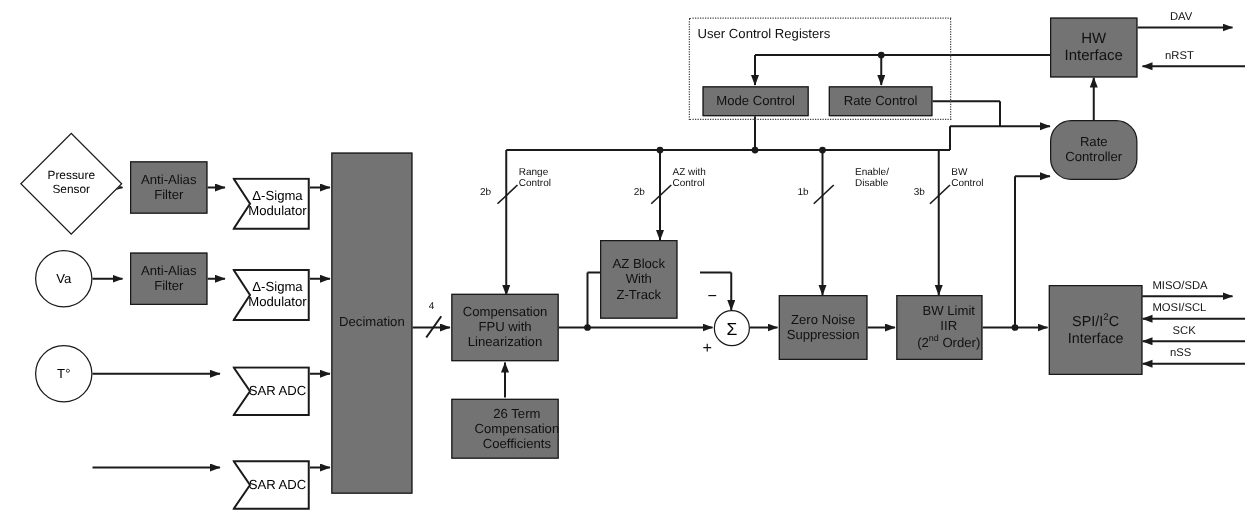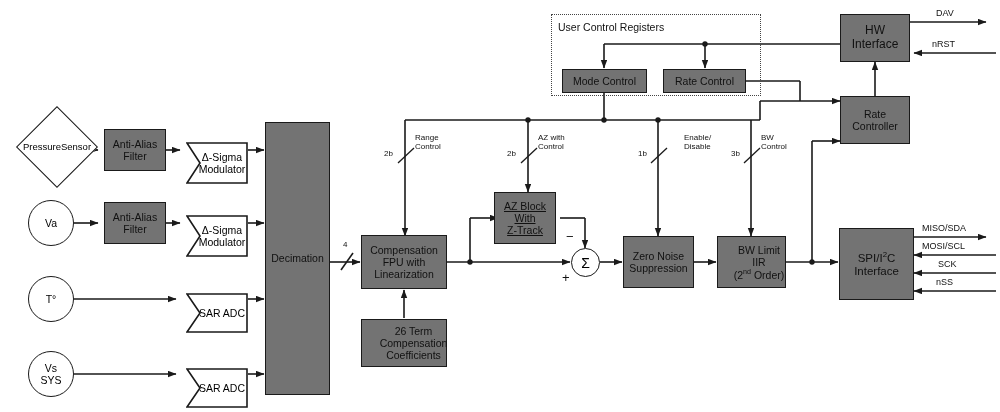--- a/index.html
+++ b/index.html
@@ -12,21 +12,21 @@
        text-align:center;line-height:1.15;font-size:10.5px;color:#111;}
   .blk .ln{display:block;white-space:nowrap;}
 
   .dash-group{position:absolute;box-sizing:border-box;border:1.4px dotted #444;background:transparent;}
   .dash-title{position:absolute;font-size:10.5px;color:#111;white-space:nowrap;}
 
   .diamond{position:absolute;}
   .diamond .dshape{position:absolute;left:0;top:0;width:100%;height:100%;
        border:1.6px solid #1a1a1a;background:#fff;transform:rotate(45deg);box-sizing:border-box;}
   .diamond .dtxt{position:absolute;left:0;top:0;width:100%;height:100%;
-       display:flex;flex-direction:row;align-items:center;justify-content:center;
+       display:flex;flex-direction:column;align-items:center;justify-content:center;
        font-size:9.5px;line-height:1.15;text-align:center;}
 
   .circ{position:absolute;box-sizing:border-box;border:1.6px solid #1a1a1a;background:#fff;border-radius:50%;
        display:flex;flex-direction:column;align-items:center;justify-content:center;
        font-size:10.5px;line-height:1.15;text-align:center;}
 
   
   .hexblk{position:absolute;box-sizing:border-box;font-size:10.5px;line-height:1.15;margin-top:13px;}
   .hexblk .hx{position:absolute;left:0;top:0;width:100%;height:100%;}
   .hexblk .hxtxt{position:absolute;left:0;top:0;width:100%;height:100%;
@@ -141,24 +141,20 @@
   </div>
 
   <div class="circ" style="left:28px;top:200px;width:46px;height:46px;">
     <span class="ln">Va</span>
   </div>
 
   <div class="circ" style="left:28px;top:276px;width:46px;height:46px;">
     <span class="ln">T°</span>
   </div>
 
-  <div class="circ" style="left:28px;top:351px;width:46px;height:46px;">
-    <span class="ln">Vs</span>
-    <span class="ln">SYS</span>
-  </div>
 
   <div class="blk" style="left:104px;top:129px;width:62px;height:42px;">
     <span class="ln">Anti-Alias</span>
     <span class="ln">Filter</span>
   </div>
 
   <div class="blk" style="left:104px;top:202px;width:62px;height:42px;">
     <span class="ln">Anti-Alias</span>
     <span class="ln">Filter</span>
   </div>
@@ -211,21 +207,21 @@
     <span class="ln">FPU with</span>
     <span class="ln">Linearization</span>
   </div>
 
   <div class="blk" style="left:361px;top:319px;width:86px;height:48px;padding-left:19px;">
     <span class="ln">26 Term</span>
     <span class="ln">Compensation</span>
     <span class="ln">Coefficients</span>
   </div>
 
-  <div class="blk" style="left:494px;top:192px;width:62px;height:52px;text-decoration:underline;">
+  <div class="blk" style="left:480px;top:192px;width:62px;height:63px;">
     <span class="ln">AZ Block</span>
     <span class="ln">With</span>
     <span class="ln">Z-Track</span>
   </div>
 
   <div class="sum" style="left:571px;top:248px;width:29px;height:29px;">
     <span>Σ</span>
   </div>
   <div class="sig" style="left:566px;top:229px;font-size:13px;">−</div>
   <div class="sig" style="left:562px;top:270px;font-size:13px;">+</div>
@@ -274,21 +270,21 @@
     <div>BW</div>
     <div>Control</div>
   </div>
   <div class="lab" style="left:731px;top:149px;">3b</div>
 
   <div class="blk" style="left:840px;top:14px;width:70px;height:48px;font-size:12px;">
     <span class="ln">HW</span>
     <span class="ln">Interface</span>
   </div>
 
-  <div class="blk" style="left:840px;top:96px;width:70px;height:48px;">
+  <div class="blk" style="left:840px;top:96px;width:70px;height:48px;border-radius:17px;">
     <span class="ln">Rate</span>
     <span class="ln">Controller</span>
   </div>
 
   <div class="blk" style="left:839px;top:228px;width:75px;height:72px;font-size:11.5px;">
     <span class="ln"><span>SPI/I</span><sup>2</sup><span>C</span></span>
     <span class="ln">Interface</span>
   </div>
 
   <div class="sig" style="left:936px;top:8px;">DAV</div>

